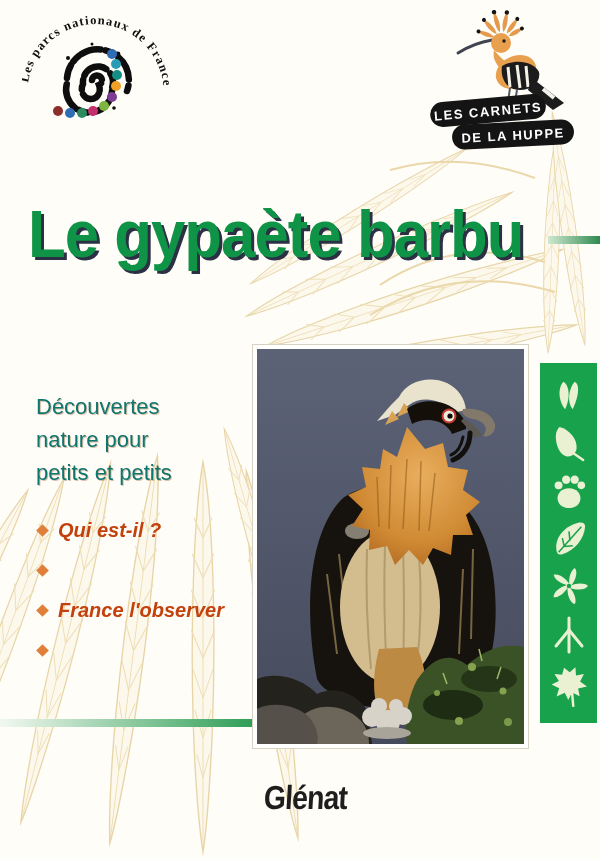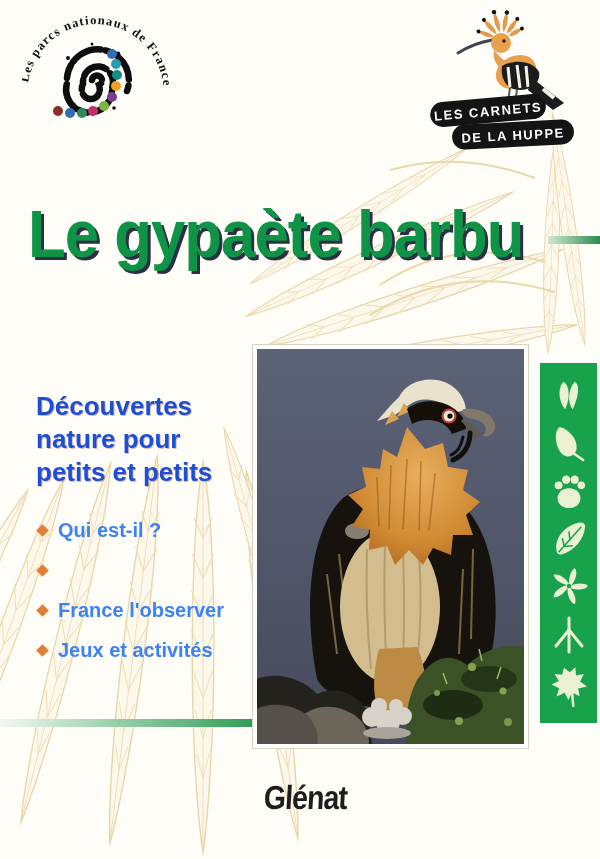--- a/index.html
+++ b/index.html
@@ -20,31 +20,31 @@
     color: #0f9447; text-shadow: 3px 2px 0 #2b3044;
     transform: scale(0.98, 1.06); transform-origin: left top;
   }
   .title-dash {
     position: absolute; left: 548px; top: 236px; width: 52px; height: 8px; z-index: 3;
     background: linear-gradient(90deg, #cfe8cf, #2e8b50);
   }
 
   .tagline {
     position: absolute; left: 36px; top: 390px; z-index: 3;
-    font-size: 26px; font-weight: bold; line-height: 33px;
-    color: #1d4ed8; text-shadow: 1px 1px 0 rgba(150,70,20,0.35);
+    font-size: 22px; font-weight: normal; line-height: 33px;
+    color: #0f766e; text-shadow: 1px 1px 0 rgba(150,70,20,0.35);
   }
 
   .bullets { position: absolute; left: 38px; top: 518px; z-index: 3; margin: 0; padding: 0; list-style: none; }
   .bullets li { display: flex; align-items: center; height: 24px; margin-bottom: 16px; }
   .diamond {
     width: 9px; height: 9px; background: #e07f3a; transform: rotate(45deg);
     margin-right: 11px; flex: 0 0 auto;
   }
-  .bullet-label { font-size: 20px; font-weight: bold; color: #3b82f6; white-space: nowrap; }
+  .bullet-label { font-size: 20px; font-weight: bold; color: #c2410c; white-space: nowrap; font-style: italic; }
 
   .photo {
     position: absolute; left: 253px; top: 345px; width: 275px; height: 403px; z-index: 2;
     margin: 0; border: 4px solid #ffffff; box-shadow: 0 0 0 1px #d8d2c2;
     background: #4c5266;
   }
   .photo svg { display: block; }
 
   .side-bar {
     position: absolute; left: 540px; top: 363px; width: 57px; height: 360px; z-index: 2;
@@ -196,21 +196,20 @@
     </li>
     <li>
       <span class="diamond"></span>
     </li>
     <li>
       <span class="diamond"></span>
       <span class="bullet-label">France l'observer</span>
     </li>
     <li>
       <span class="diamond"></span>
-      <span class="bullet-label">Jeux et activités</span>
     </li>
   </ul>
 
   <figure class="photo">
     <svg width="267" height="395" viewBox="0 0 267 395">
       <defs>
         <linearGradient id="sky" x1="0" y1="0" x2="0" y2="1">
           <stop offset="0" stop-color="#5d6377"></stop>
             <stop offset="1" stop-color="#454a5c"></stop>
         </linearGradient>

